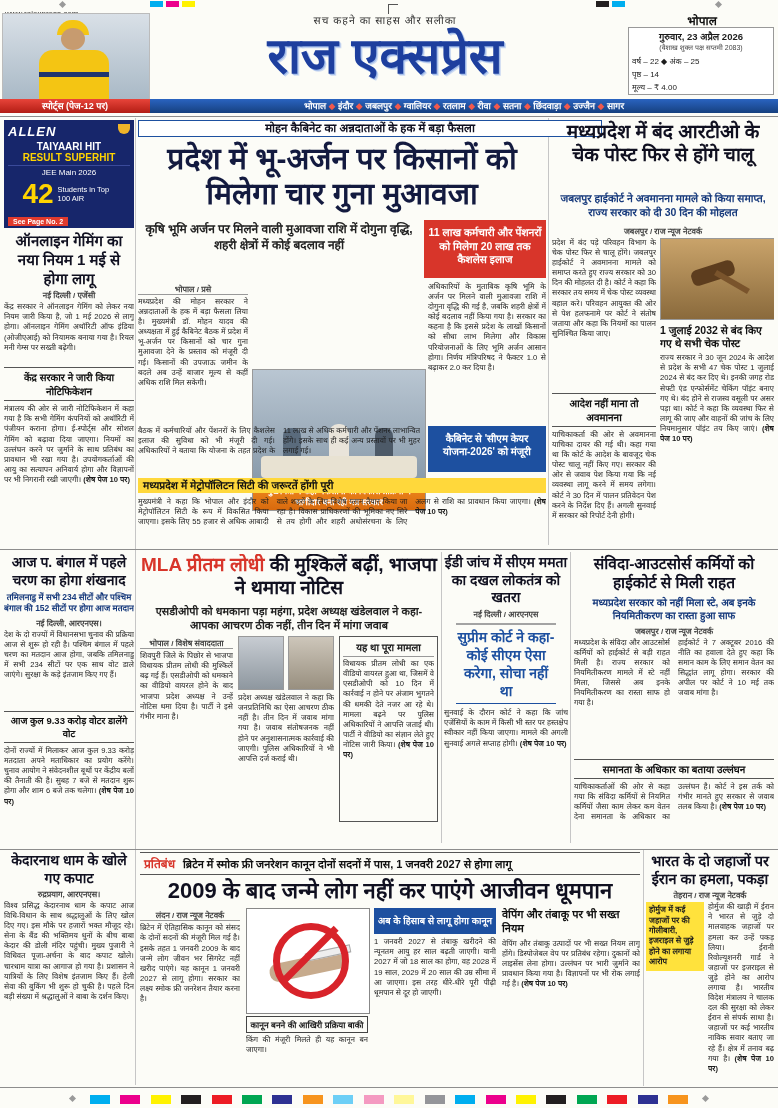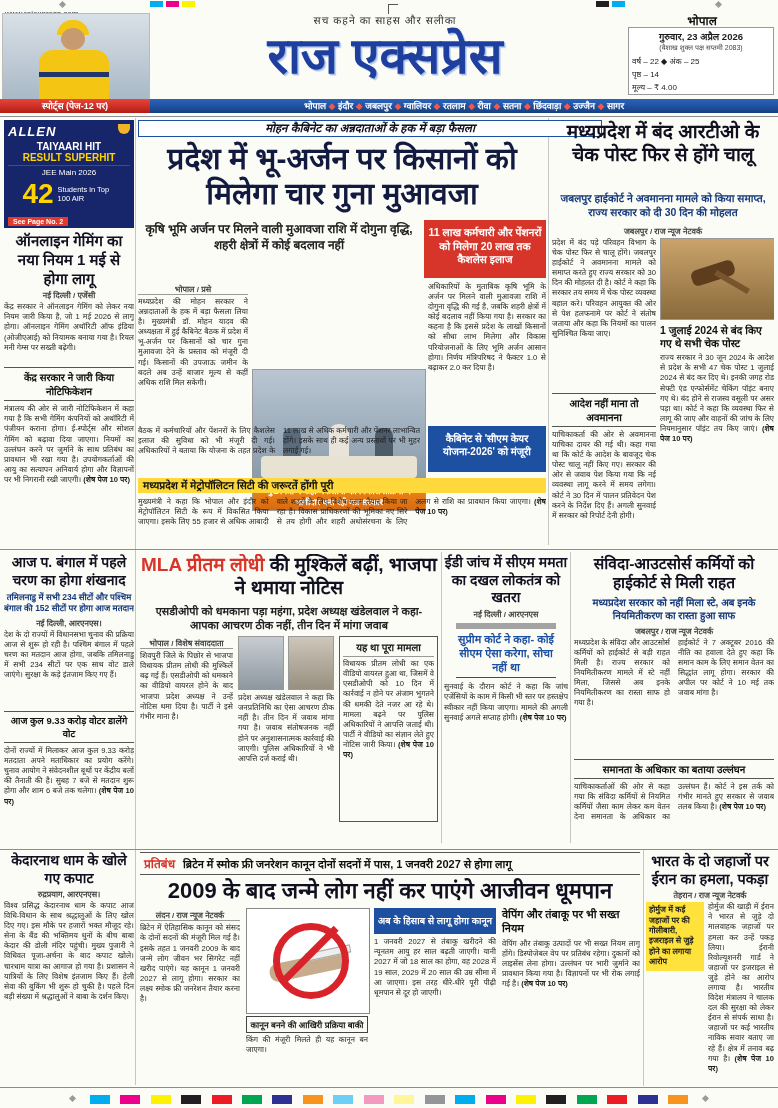--- a/index.html
+++ b/index.html
@@ -80,21 +80,21 @@
   <div style="font-size:10px;font-weight:bold;text-align:center;margin-top:2px;">TAIYAARI HIT</div>
   <div style="font-size:10px;font-weight:bold;text-align:center;color:#ffd400;">RESULT SUPERHIT</div>
   <div style="font-size:8px;text-align:center;border-top:1px solid #3a4a9a;margin-top:2px;padding-top:2px;">JEE Main 2026</div>
   <div style="display:flex;align-items:center;justify-content:center;gap:4px;margin-top:1px;">
     <span style="font-size:28px;font-weight:900;color:#ffd400;">42</span>
     <span style="font-size:7.5px;width:58px;line-height:1.2;">Students in Top 100 AIR</span>
   </div>
   <div style="font-size:7px;font-weight:bold;background:#e23b2e;display:inline-block;padding:1px 5px;">See Page No. 2</div>
 </div>
 
-<div class="abs" style="left:138px;top:120px;width:464px;height:17px;border:1.5px solid #1d50a0;box-sizing:border-box;font-size:11.5px;font-weight:bold;text-align:center;line-height:14px;color:#101020;background:#fff;font-style:italic;">मोहन कैबिनेट का अन्नदाताओं के हक में बड़ा फैसला</div>
+<div class="abs" style="left:138px;top:120px;width:464px;height:17px;border:1.5px solid #1d50a0;box-sizing:border-box;font-size:11.5px;font-weight:bold;text-align:center;line-height:14px;color:#101020;background:#fff;">मोहन कैबिनेट का अन्नदाताओं के हक में बड़ा फैसला</div>
 <div class="abs h" style="left:138px;top:141px;width:408px;font-size:30px;line-height:1.18;color:#131a3f;">प्रदेश में भू-अर्जन पर किसानों को मिलेगा चार गुना मुआवजा</div>
 <div class="abs" style="left:138px;top:222px;width:282px;font-size:12px;font-weight:bold;line-height:1.3;text-align:center;color:#222;">कृषि भूमि अर्जन पर मिलने वाली मुआवजा राशि में दोगुना वृद्धि, शहरी क्षेत्रों में कोई बदलाव नहीं</div>
 <div class="abs" style="left:424px;top:220px;width:122px;height:58px;background:#d8352a;color:#fff;font-size:10.5px;font-weight:bold;text-align:center;box-sizing:border-box;padding:6px 4px;line-height:1.3;">11 लाख कर्मचारी और पेंशनरों को मिलेगा 20 लाख तक कैशलेस इलाज</div>
 
 <div class="abs" style="left:138px;top:282px;width:110px;height:140px;overflow:hidden;">
   <div class="by" style="border-bottom:1px solid #999;">भोपाल / प्रसे</div>
   <div class="bt">मध्यप्रदेश की मोहन सरकार ने अन्नदाताओं के हक में बड़ा फैसला लिया है। मुख्यमंत्री डॉ. मोहन यादव की अध्यक्षता में हुई कैबिनेट बैठक में प्रदेश में भू-अर्जन पर किसानों को चार गुना मुआवजा देने के प्रस्ताव को मंजूरी दी गई। किसानों की उपजाऊ जमीन के बदले अब उन्हें बाजार मूल्य से कहीं अधिक राशि मिल सकेगी।</div>
 </div>
 <div class="abs photo" style="left:252px;top:282px;width:172px;height:140px;background:linear-gradient(#b9c6d2,#7c8fa0);border:1px solid #999;">
   <span class="abs" style="left:8px;top:86px;width:156px;height:22px;background:#e8e2d2;border-radius:4px;"></span>
@@ -126,21 +126,21 @@
 <div class="abs" style="left:552px;top:238px;width:104px;height:306px;overflow:hidden;">
   <div class="bt" style="height:152px;">प्रदेश में बंद पड़े परिवहन विभाग के चेक पोस्ट फिर से चालू होंगे। जबलपुर हाईकोर्ट ने अवमानना मामले को समाप्त करते हुए राज्य सरकार को 30 दिन की मोहलत दी है। कोर्ट ने कहा कि सरकार तय समय में चेक पोस्ट व्यवस्था बहाल करे। परिवहन आयुक्त की ओर से पेश हलफनामे पर कोर्ट ने संतोष जताया और कहा कि नियमों का पालन सुनिश्चित किया जाए।</div>
   <div class="subhead" style="font-size:10px;">आदेश नहीं माना तो अवमानना</div>
   <div class="bt">याचिकाकर्ता की ओर से अवमानना याचिका दायर की गई थी। कहा गया था कि कोर्ट के आदेश के बावजूद चेक पोस्ट चालू नहीं किए गए। सरकार की ओर से जवाब पेश किया गया कि नई व्यवस्था लागू करने में समय लगेगा। कोर्ट ने 30 दिन में पालन प्रतिवेदन पेश करने के निर्देश दिए हैं। अगली सुनवाई में सरकार को रिपोर्ट देनी होगी।</div>
 </div>
 <div class="abs" style="left:660px;top:238px;width:114px;height:306px;overflow:hidden;">
   <div class="photo" style="width:114px;height:80px;background:linear-gradient(#c9a36a,#8a6a3c);border:1px solid #999;">
     <span class="abs" style="left:30px;top:26px;width:44px;height:16px;background:#5d3d1e;border-radius:6px;transform:rotate(-18deg);display:block;position:absolute;"></span>
     <span class="abs" style="left:52px;top:40px;width:38px;height:6px;background:#7a542c;transform:rotate(30deg);display:block;position:absolute;"></span>
   </div>
-  <div style="font-size:10.5px;font-weight:bold;line-height:1.25;margin:4px 0 3px;color:#111;">1 जुलाई 2024 से बंद किए गए थे सभी चेक पोस्ट</div>
+  <div style="font-size:10.5px;font-weight:bold;line-height:1.25;margin:4px 0 3px;color:#111;">1 जुलाई 2032 से बंद किए गए थे सभी चेक पोस्ट</div>
   <div class="bt">
     <span>राज्य सरकार ने 30 जून 2024 के आदेश से प्रदेश के सभी 47 चेक पोस्ट 1 जुलाई 2024 से बंद कर दिए थे। इनकी जगह रोड सेफ्टी एंड एन्फोर्समेंट चेकिंग पॉइंट बनाए गए थे। बंद होने से राजस्व वसूली पर असर पड़ा था। कोर्ट ने कहा कि व्यवस्था फिर से लागू की जाए और वाहनों की जांच के लिए नियमानुसार पॉइंट तय किए जाएं। </span>
     <span class="cont">(शेष पेज 10 पर)</span>
   </div>
 </div>
 
 <div class="abs" style="left:4px;top:232px;width:130px;height:312px;overflow:hidden;">
   <div class="h" style="font-size:15px;line-height:1.25;">ऑनलाइन गेमिंग का नया नियम 1 मई से होगा लागू</div>
   <div class="by">नई दिल्ली / एजेंसी</div>
   <div class="bt" style="height:62px;">केंद्र सरकार ने ऑनलाइन गेमिंग को लेकर नया नियम जारी किया है, जो 1 मई 2026 से लागू होगा। ऑनलाइन गेमिंग अथॉरिटी ऑफ इंडिया (ओजीएआई) को नियामक बनाया गया है। रियल मनी गेम्स पर सख्ती बढ़ेगी।</div>
@@ -186,21 +186,21 @@
         <span>विधायक प्रीतम लोधी का एक वीडियो वायरल हुआ था, जिसमें वे एसडीओपी को 10 दिन में कार्रवाई न होने पर अंजाम भुगतने की धमकी देते नजर आ रहे थे। मामला बढ़ने पर पुलिस अधिकारियों ने आपत्ति जताई थी। पार्टी ने वीडियो का संज्ञान लेते हुए नोटिस जारी किया। </span>
         <span class="cont">(शेष पेज 10 पर)</span>
       </div>
     </div>
   </div>
 </div>
 
 <div class="abs" style="left:444px;top:554px;width:124px;height:289px;overflow:hidden;">
   <div class="h" style="font-size:14px;line-height:1.25;">ईडी जांच में सीएम ममता का दखल लोकतंत्र को खतरा</div>
   <div class="by">नई दिल्ली / आरएनएस</div>
-  <div style="font-size:11px;font-weight:bold;text-align:center;color:#1d50a0;border-top:6px solid #a3a3a3;border-bottom:1px solid #1d50a0;padding:3px 1px;margin:4px 12px;line-height:1.3;">सुप्रीम कोर्ट ने कहा- कोई सीएम ऐसा करेगा, सोचा नहीं था</div>
+  <div style="font-size:14px;font-weight:bold;text-align:center;color:#1d50a0;border-top:2px solid #a3a3a3;border-bottom:1px solid #1d50a0;padding:3px 1px;margin:4px 12px;line-height:1.3;">सुप्रीम कोर्ट ने कहा- कोई सीएम ऐसा करेगा, सोचा नहीं था</div>
   <div class="bt">
     <span>सुनवाई के दौरान कोर्ट ने कहा कि जांच एजेंसियों के काम में किसी भी स्तर पर हस्तक्षेप स्वीकार नहीं किया जाएगा। मामले की अगली सुनवाई अगले सप्ताह होगी। </span>
     <span class="cont">(शेष पेज 10 पर)</span>
   </div>
 </div>
 
 <div class="abs" style="left:574px;top:554px;width:200px;height:289px;overflow:hidden;">
   <div class="h" style="font-size:15.5px;line-height:1.25;">संविदा-आउटसोर्स कर्मियों को हाईकोर्ट से मिली राहत</div>
   <div style="font-size:10px;font-weight:bold;text-align:center;color:#173a7c;line-height:1.3;margin:3px 0;">मध्यप्रदेश सरकार को नहीं मिला स्टे, अब इनके नियमितीकरण का रास्ता हुआ साफ</div>
   <div class="by">जबलपुर / राज न्यूज नेटवर्क</div>

